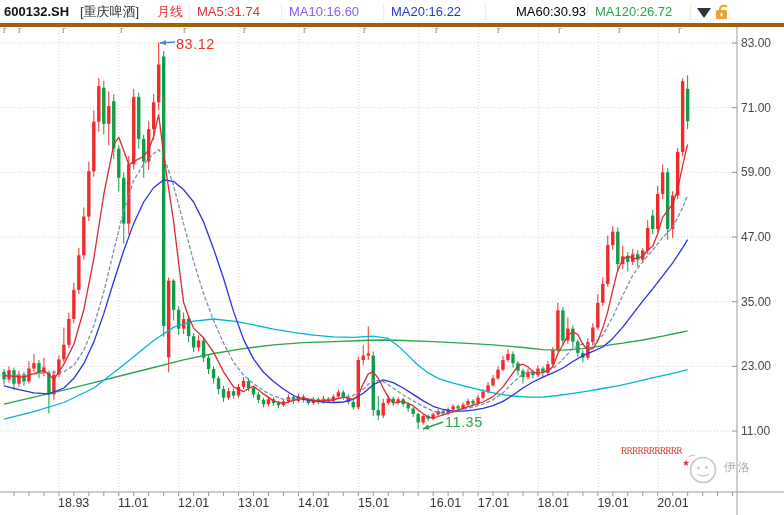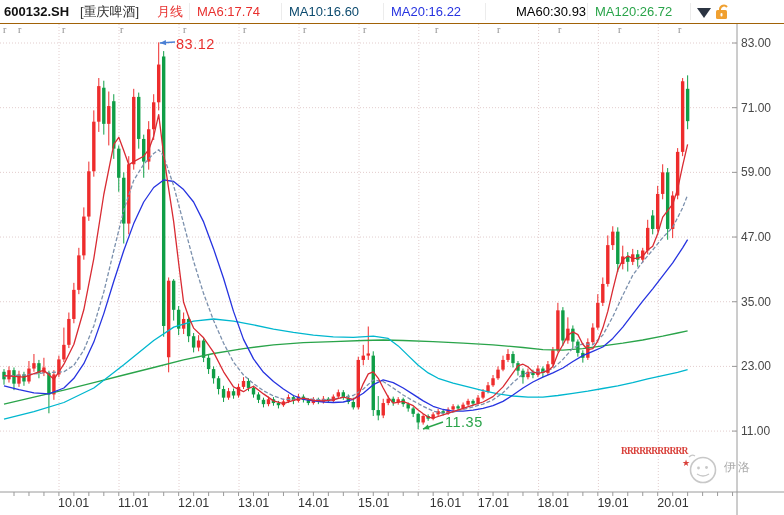--- a/index.html
+++ b/index.html
@@ -1,34 +1,34 @@
 <!DOCTYPE html>
 <html><head>
 <meta charset="utf-8">
 <style>
   html,body{margin:0;padding:0;background:#fff;}
   #app{position:relative;width:784px;height:515px;background:#fff;overflow:hidden;
        font-family:"Liberation Sans","DejaVu Sans",sans-serif;}
   #chart-svg{position:absolute;left:0;top:0;}
   .hdr{position:absolute;left:0;top:0;width:784px;height:23px;background:#fff;
-       border-bottom:1px solid #a16207;z-index:5;font-size:13px;white-space:nowrap;}
+       border-bottom:4px solid #a16207;z-index:5;font-size:13px;white-space:nowrap;}
   .hdr span{position:absolute;top:4px;line-height:16px;}
   .hsep{position:absolute;top:3px;width:1px;height:17px;background:#ececec;}
   .sym{font-weight:700;color:#111;}
   .nam{color:#333;}
   .per{color:#e8302e;}
   .tri{position:absolute;width:0;height:0;border-left:7px solid transparent;
        border-right:7px solid transparent;border-top:10px solid #2b3442;}
   .lbl{position:absolute;z-index:4;}
   .ylab{font-size:12px;color:#474747;}
   .xlab{font-size:12.5px;color:#333;}
   .ann-high{font-size:14.5px;color:#e8302e;letter-spacing:0.5px;}
   .ann-low{font-size:14.5px;color:#2aa44a;letter-spacing:0.5px;}
   .rmark{font-size:10px;color:#8a8a8a;font-family:"Liberation Serif",serif;}
-  .rrow{font-size:9.5px;font-weight:700;color:#d9403a;letter-spacing:-0.8px;
+  .rrow{font-size:9.5px;font-weight:400;color:#d9403a;letter-spacing:-0.8px;
         font-family:"Liberation Serif",serif;}
   .star{font-size:9px;color:#d9403a;}
   .wmtext{font-size:12px;color:#a9a9a9;letter-spacing:2px;}
 </style>
 </head>
 <body>
 
 <div id="app">
   <svg id="chart-svg" width="784" height="515">
       <g>
@@ -399,22 +399,22 @@
         <polygon points="160 43 166.15966037450144 45.19512734728454 165.81376151977784 40.00664452643018" fill="#4a7fd4"></polygon>
         <line x1="443" y1="422" x2="423" y2="429" stroke="#2aa44a" stroke-width="1.4"></line>
         <polygon points="423 429 429.5220612424892 429.471929178183 427.804239033903 424.5638657250797" fill="#2aa44a"></polygon>
       </g>
     </svg>
 
   <div class="hdr">
     <span class="sym" style="left:4px">600132.SH</span>
     <span class="nam" style="left:80px">[重庆啤酒]</span>
     <span class="per" style="left:157px">月线</span>
-    <span class="ma" id="ma0" style="left: 197px; color: rgb(232, 48, 46);">MA6:17.74</span>
-    <span class="ma" id="ma1" style="left: 289px; color: #0c4a6e;">MA10:16.60</span>
+    <span class="ma" id="ma0" style="left: 197px; color: rgb(232, 48, 46);">MA5:31.74</span>
+    <span class="ma" id="ma1" style="left: 289px; color: #8b5cf6;">MA10:16.60</span>
     <span class="ma" id="ma2" style="left: 391px; color: rgb(38, 51, 224);">MA20:16.22</span>
     <span class="ma" id="ma3" style="left: 516px; color: #000000;">MA60:30.93</span>
     <span class="ma" id="ma4" style="left: 595px; color: rgb(42, 164, 74);">MA120:26.72</span>
     <div class="hsep" style="left:189px"></div>
     <div class="hsep" style="left:281px"></div>
     <div class="hsep" style="left:383px"></div>
     <div class="hsep" style="left:485px"></div>
     <div class="hsep" style="left:587px"></div>
     <div class="hsep" style="left:690px"></div>
     <div class="tri" style="left:697px;top:8px"></div>
@@ -439,21 +439,21 @@
     <path d="M3 6 q3 -3 6 -1" fill="none" stroke="#c8c8c8" stroke-width="1.3"></path>
   </svg>
   <div class="lbl wmtext" style="left:724px;top:459px">伊洛</div>
 <div class="lbl ylab" style="left: 741px; top: 36px;">83.00</div>
     <div class="lbl ylab" style="left: 741px; top: 100.68px;">71.00</div>
     <div class="lbl ylab" style="left: 741px; top: 165.36px;">59.00</div>
     <div class="lbl ylab" style="left: 741px; top: 230.04px;">47.00</div>
     <div class="lbl ylab" style="left: 741px; top: 294.72px;">35.00</div>
     <div class="lbl ylab" style="left: 741px; top: 359.4px;">23.00</div>
     <div class="lbl ylab" style="left: 741px; top: 424.08px;">11.00</div>
-    <div class="lbl xlab" style="left: 58px; top: 496px;">10.01</div>
+    <div class="lbl xlab" style="left: 58px; top: 496px;">18.93</div>
     <div class="lbl xlab" style="left: 118px; top: 496px;">11.01</div>
     <div class="lbl xlab" style="left: 178px; top: 496px;">12.01</div>
     <div class="lbl xlab" style="left: 238px; top: 496px;">13.01</div>
     <div class="lbl xlab" style="left: 298px; top: 496px;">14.01</div>
     <div class="lbl xlab" style="left: 358px; top: 496px;">15.01</div>
     <div class="lbl xlab" style="left: 417.8px; top: 496px; margin-left: 12px;">16.01</div>
     <div class="lbl xlab" style="left: 477.7px; top: 496px;">17.01</div>
     <div class="lbl xlab" style="left: 537.6px; top: 496px;">18.01</div>
     <div class="lbl xlab" style="left: 597.4px; top: 496px;">19.01</div>
     <div class="lbl xlab" style="left: 657.3px; top: 496px;">20.01</div>

